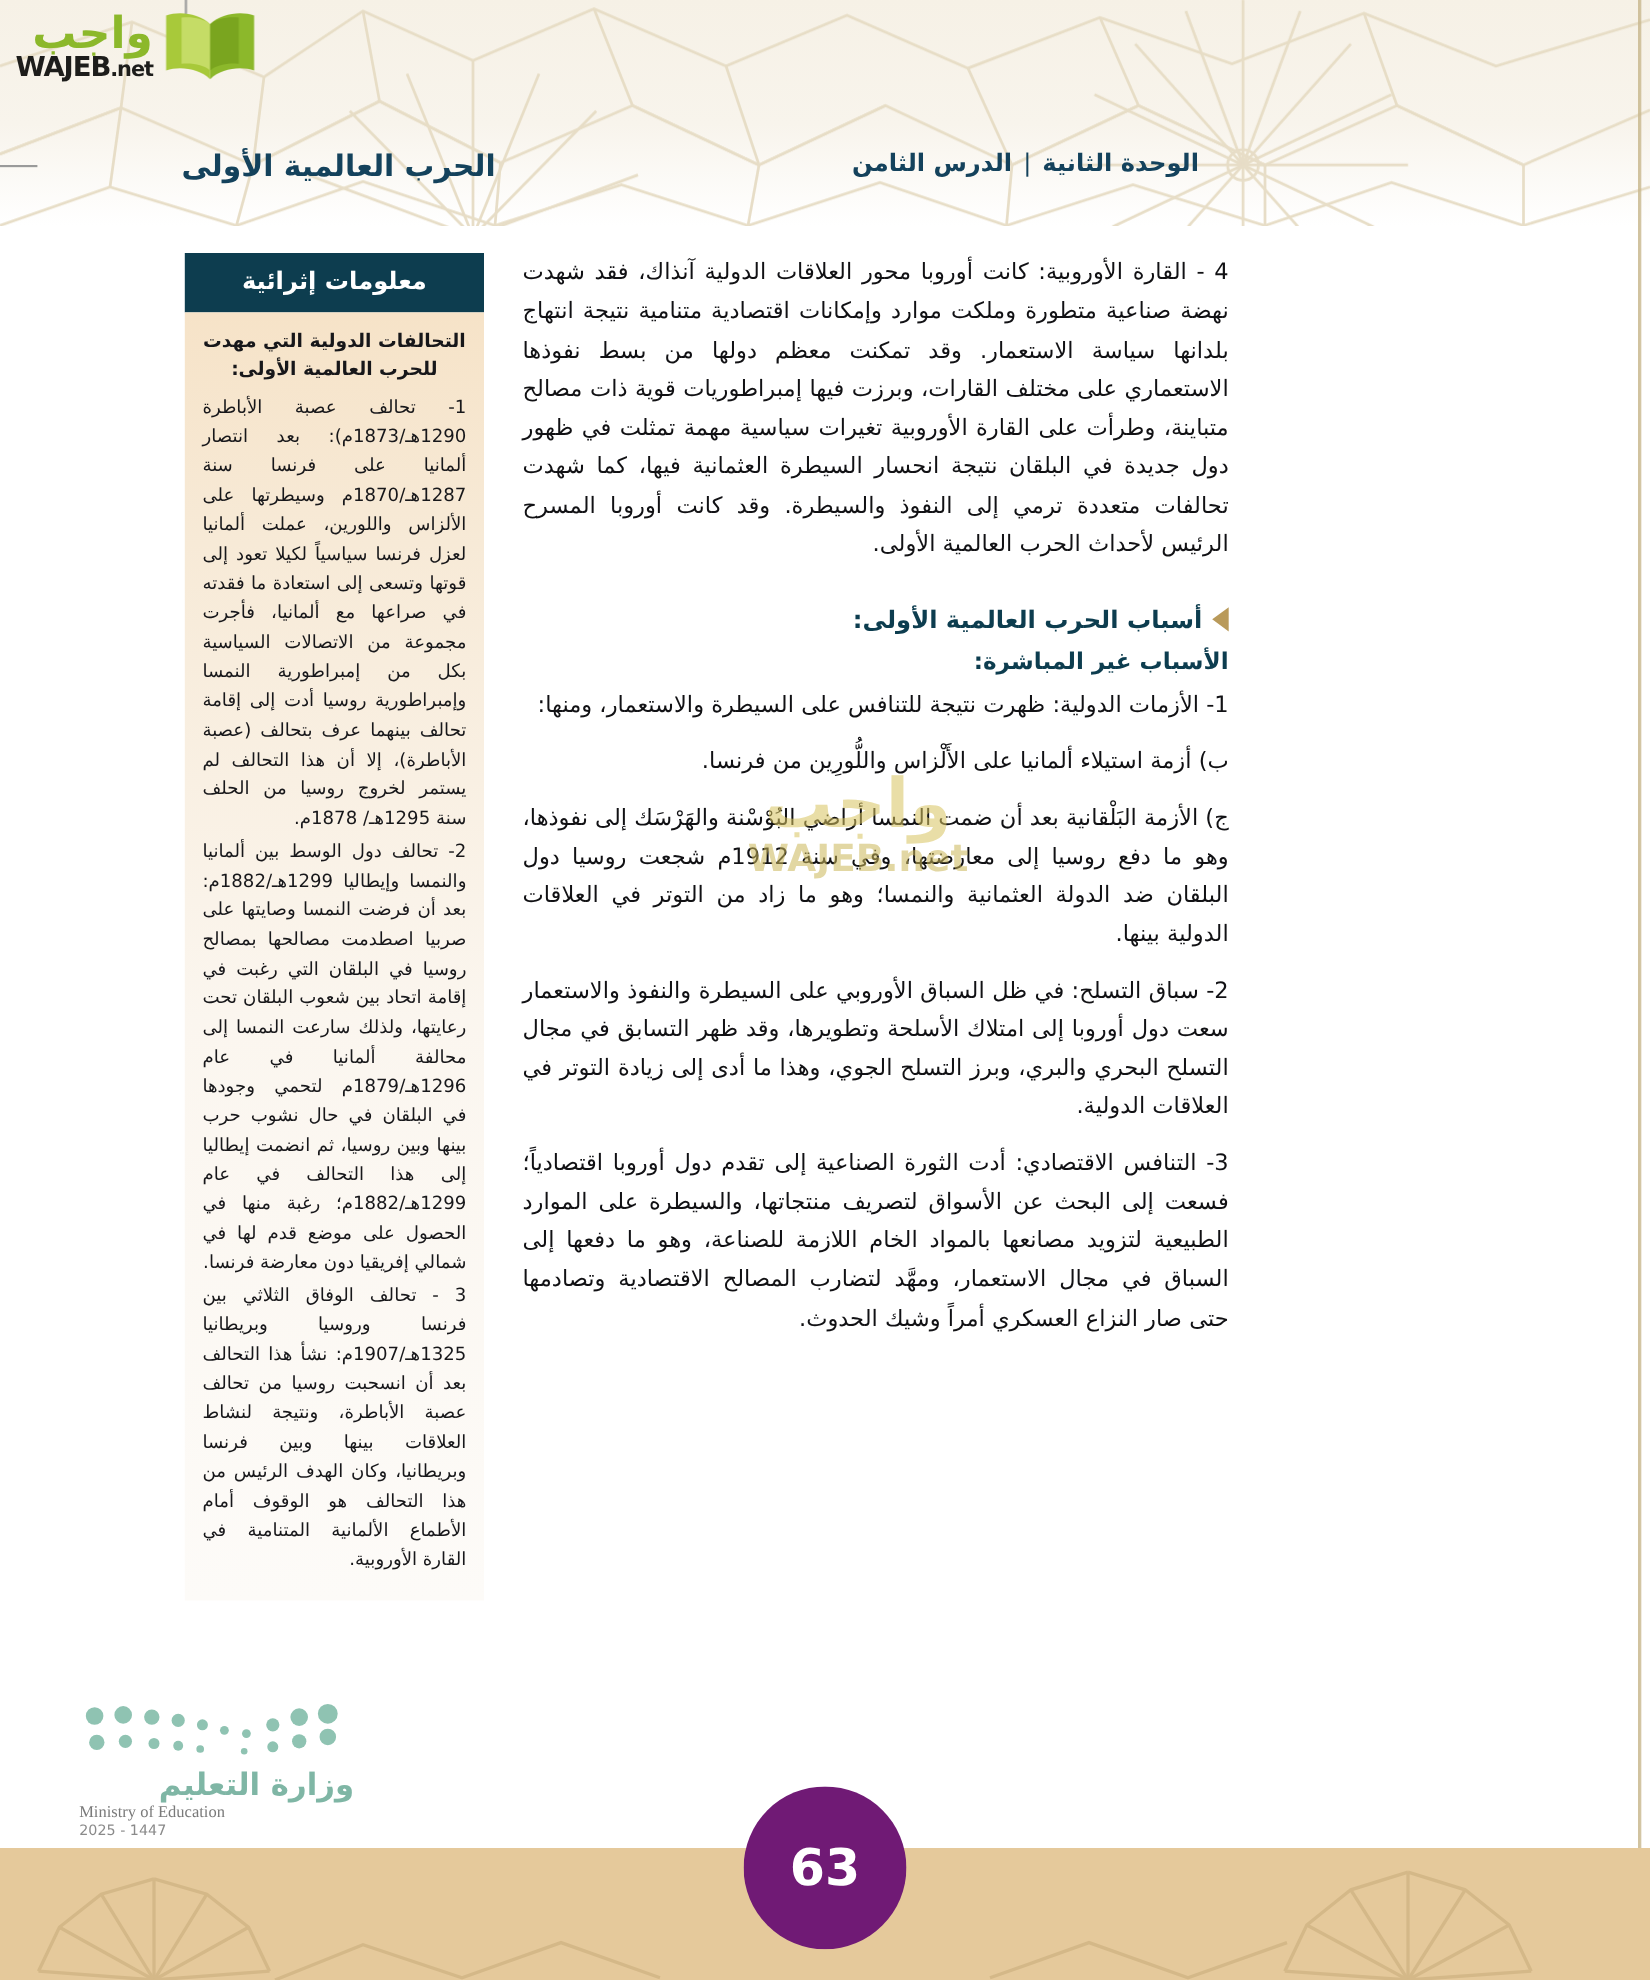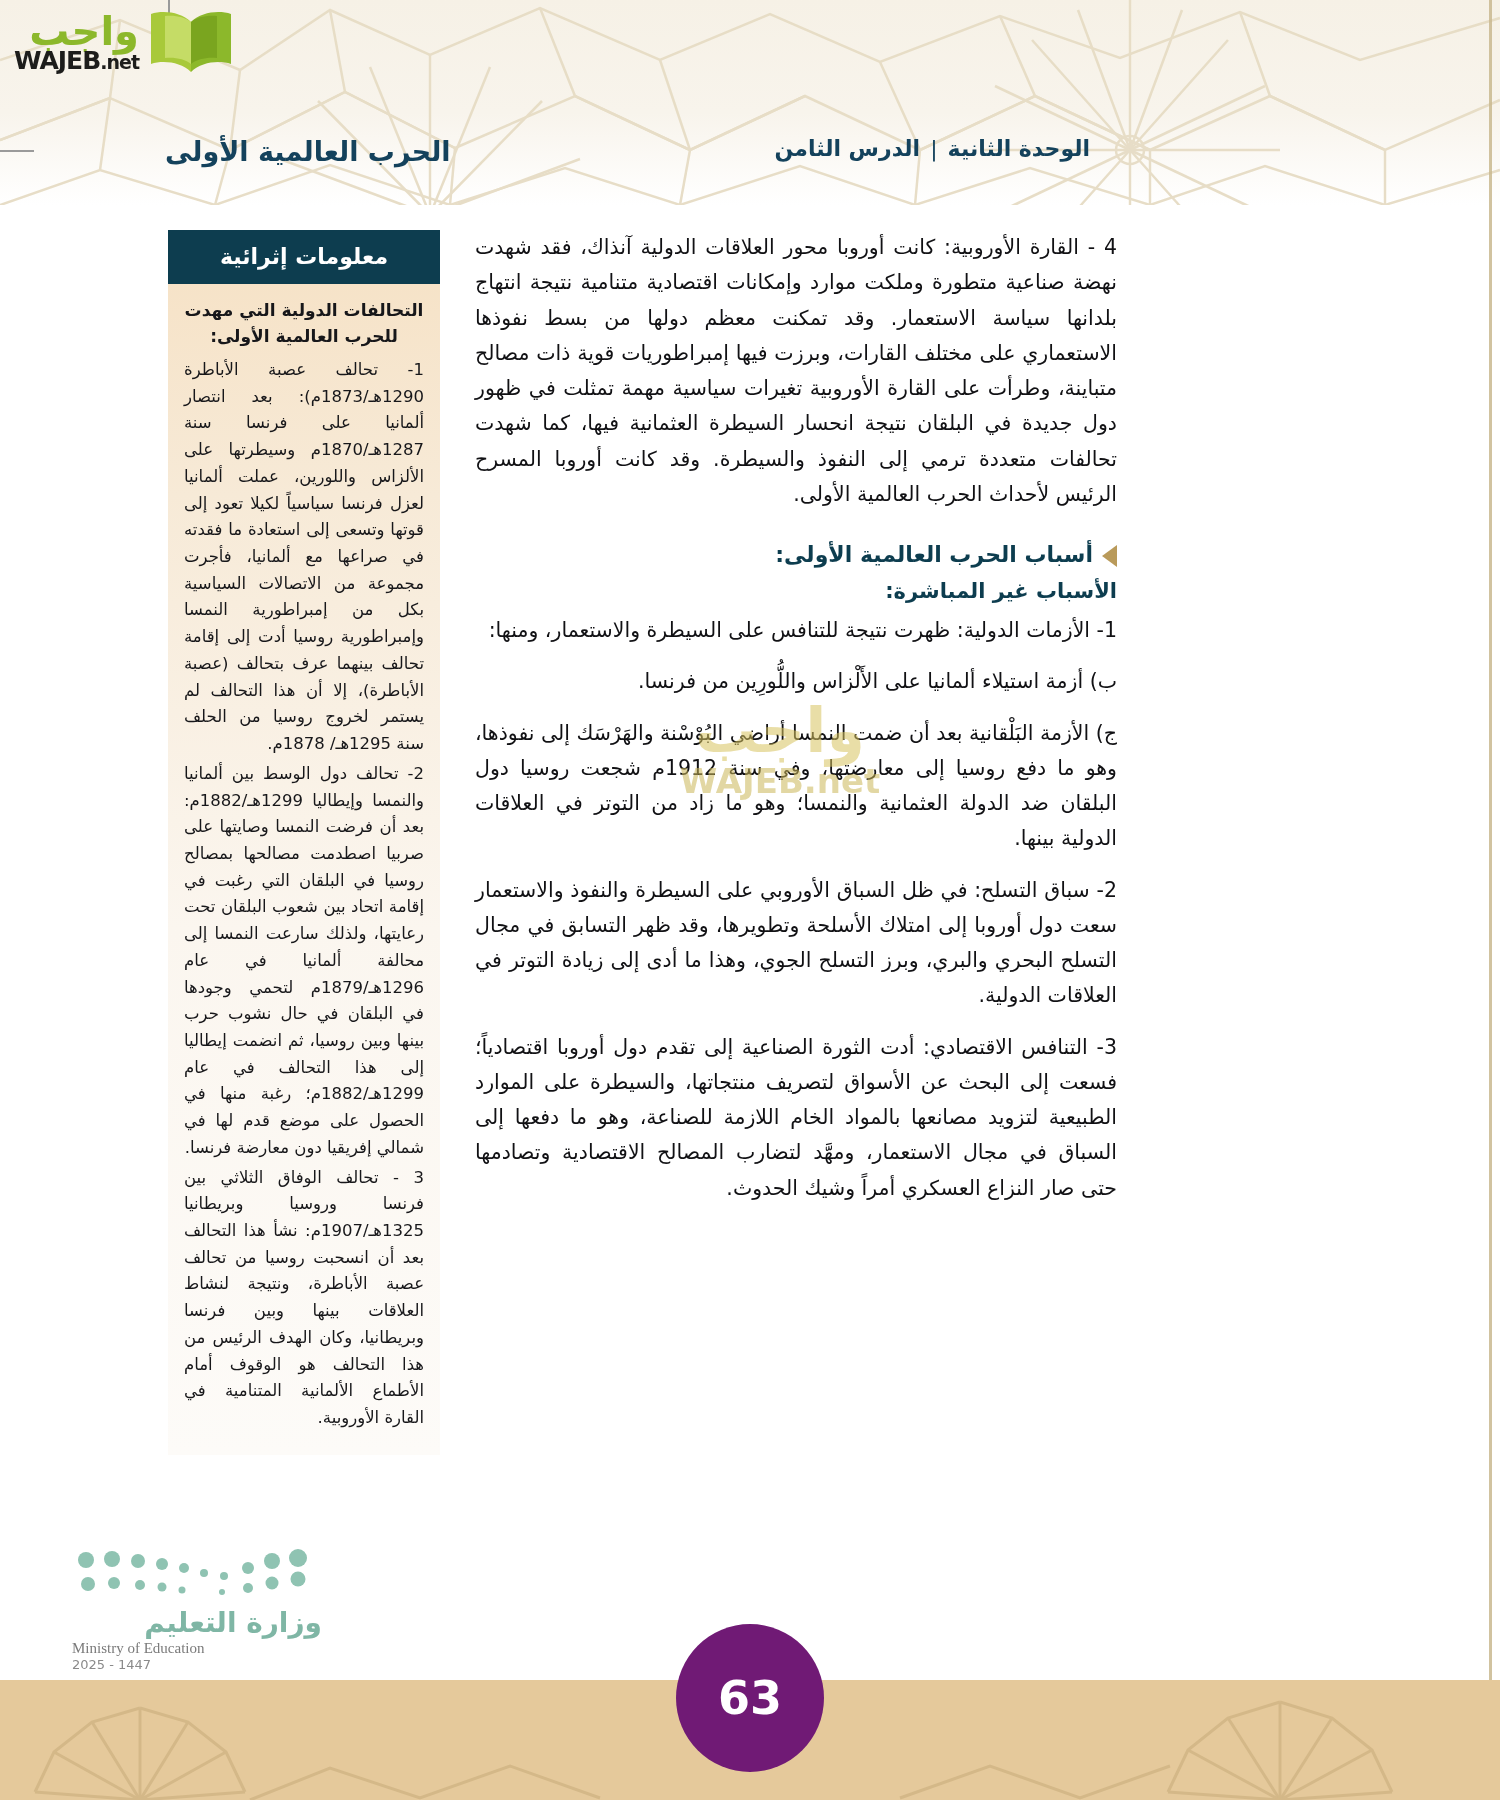--- a/index.html
+++ b/index.html
@@ -157,24 +157,24 @@
   .mp {
     font-size: 20.5px;
     line-height: 1.72;
     margin: 0 0 16px 0;
     text-align: justify;
   }
   .mp:last-child { margin-bottom: 0; }
 
   .section-head {
     display: flex;
-    align-items: flex-end;
+    align-items: flex-start;
     gap: 9px;
     direction: rtl;
-    margin: 30px 0 12px 0;
+    margin: 40px 0 12px 0;
   }
   .tri {
     width: 0; height: 0;
     border-top: 11px solid transparent;
     border-bottom: 11px solid transparent;
     border-right: 15px solid #b99a5a;
     flex: none;
   }
   .section-head-txt {
     font-size: 22px;

